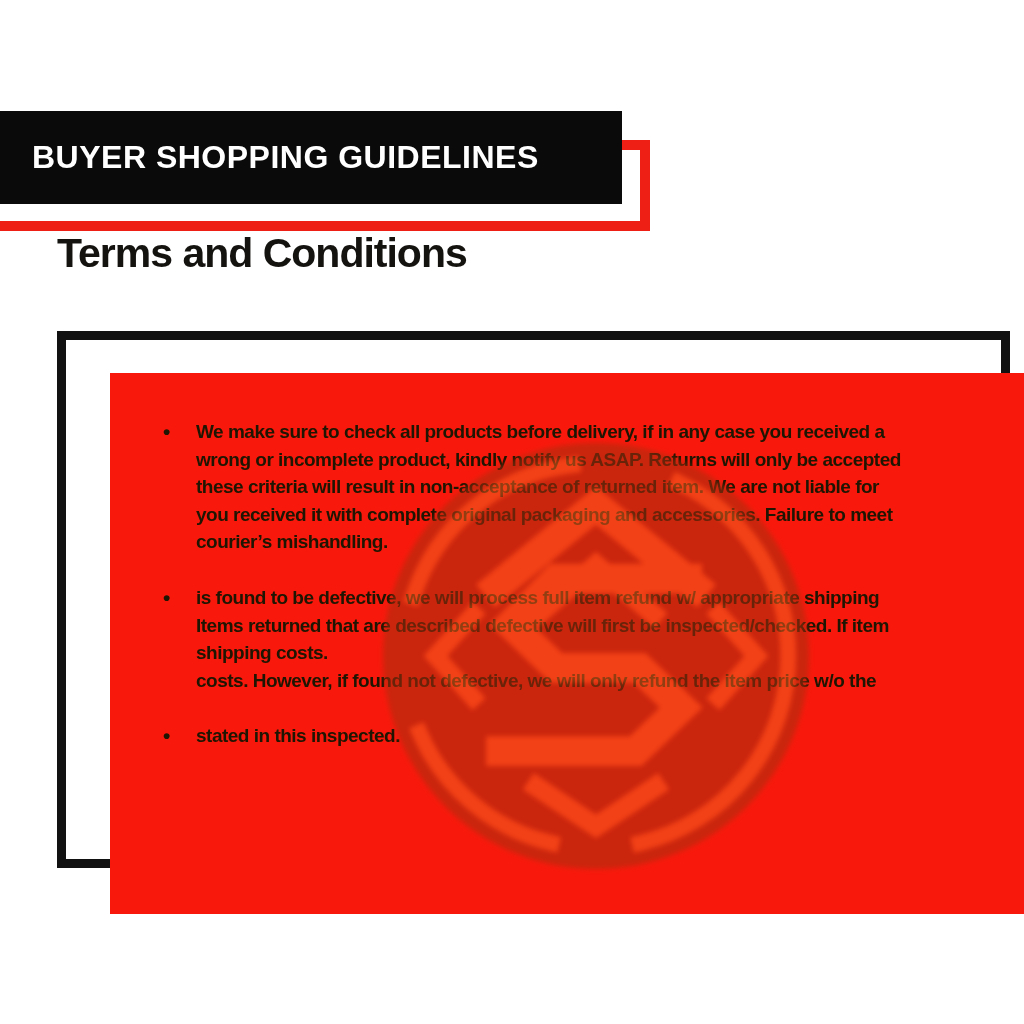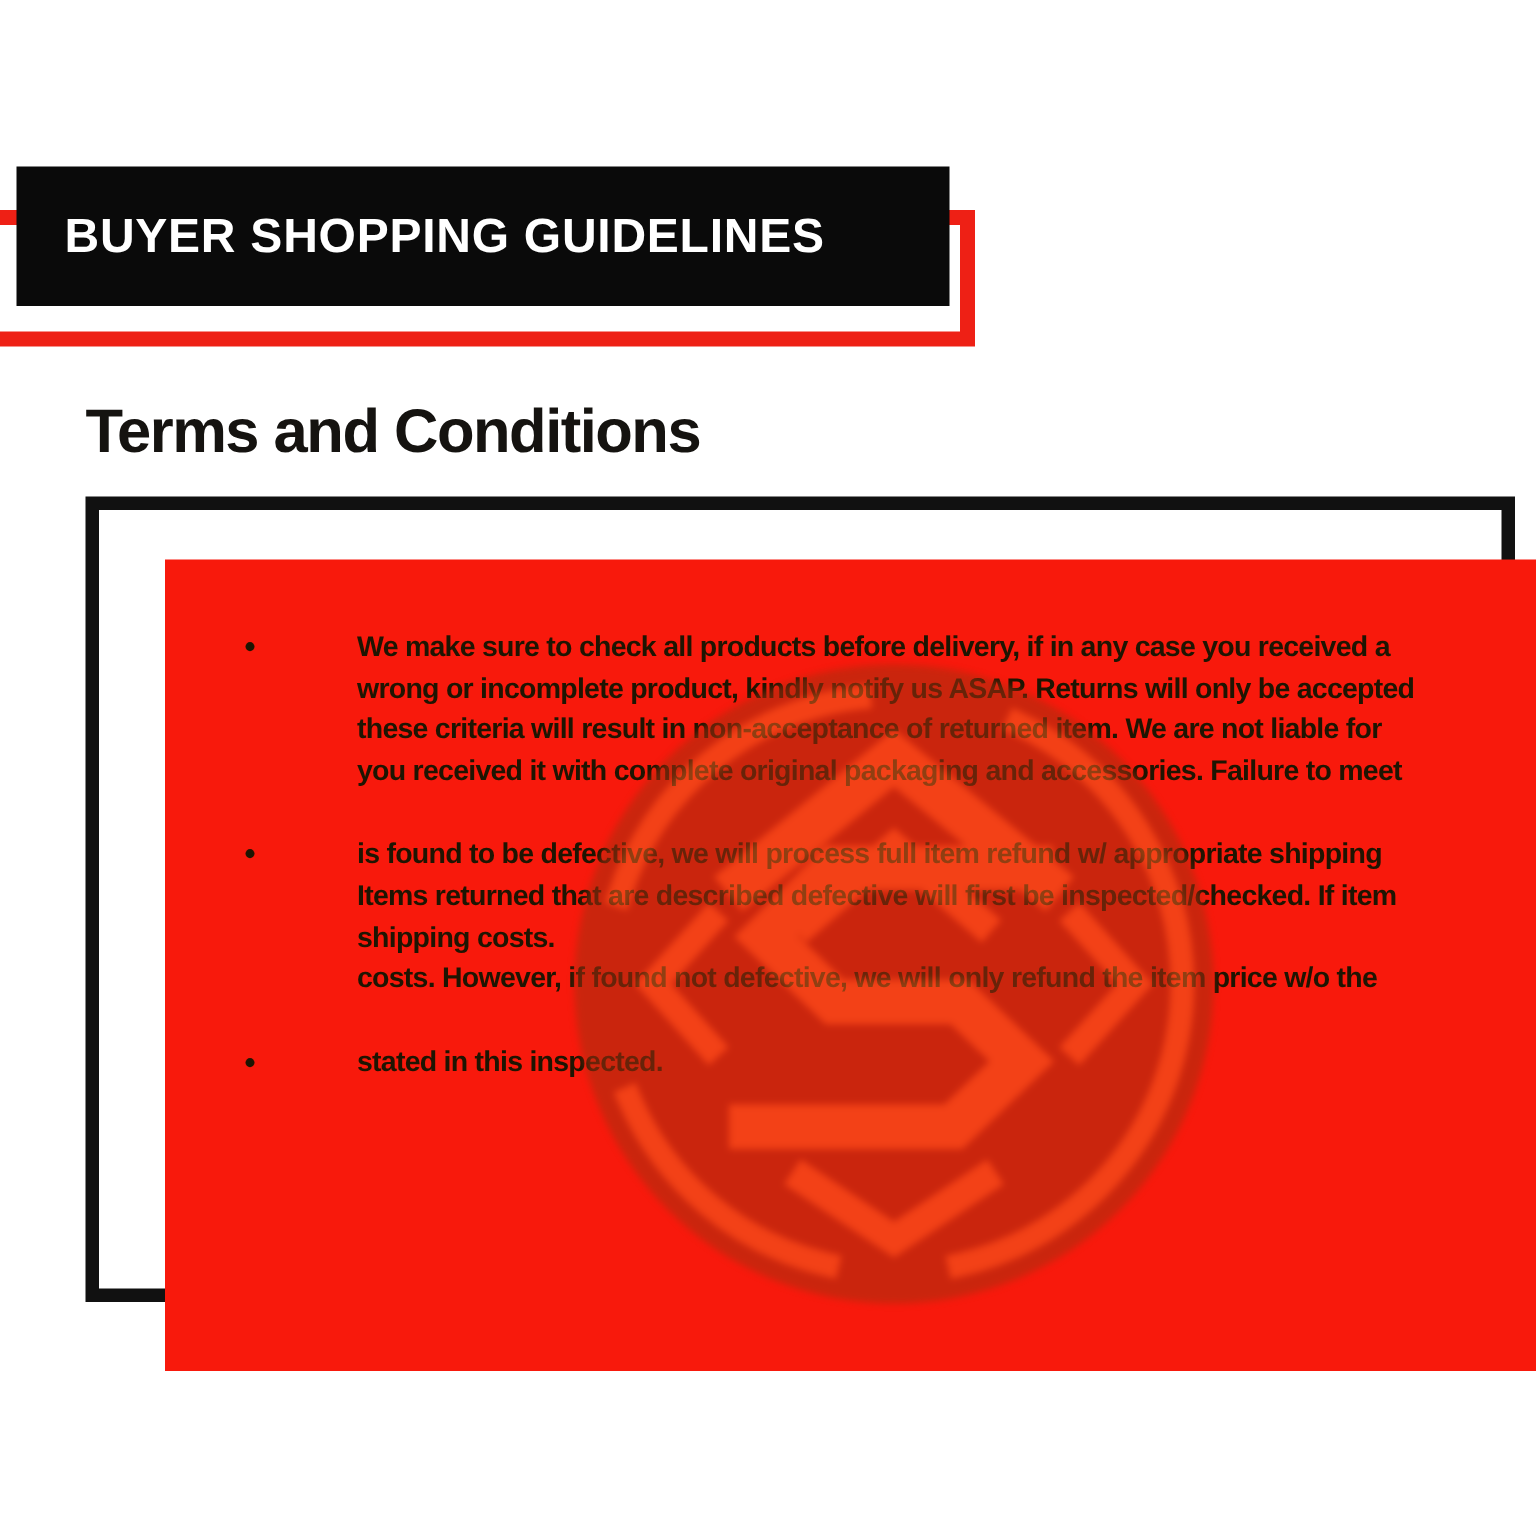--- a/index.html
+++ b/index.html
@@ -14,38 +14,38 @@
   .banner-accent{
     position:absolute;
     left:-30px;top:140px;
     width:680px;height:91px;
     border:10px solid var(--accent-red);
     box-sizing:border-box;
     z-index:1;
   }
   .banner{
     position:absolute;
-    left:11px;top:111px;
+    left:0;top:111px;
     width:622px;height:93px;
     background:var(--banner-bg);
     display:flex;align-items:center;
     padding-left:32px;
     box-sizing:border-box;
     z-index:2;
   }
   .banner-title{
     color:var(--banner-ink);
     font-size:32px;
     font-weight:bold;
     letter-spacing:.5px;
     white-space:nowrap;
   }
   .heading{
     position:absolute;
-    left:57px;top:264px;
+    left:57px;top:230px;
     margin:0;
     font-size:41px;
     font-weight:bold;
     letter-spacing:-1px;
     color:#151310;
     white-space:nowrap;
     z-index:1;
   }
   
   .terms-frame{
@@ -83,21 +83,20 @@
     line-height:27.6px;
     color:var(--ink);
     font-weight:bold;
   }
   .bullet-lines{
     color:var(--ink);
     font-size:19px;
     font-weight:bold;
     line-height:27.6px;
     letter-spacing:-0.5px;
-    margin-left:42px;
   }
   .bullet-lines div{white-space:nowrap;}
   .watermark{
     position:absolute;
     left:268px;top:65px;   
     width:436px;height:436px;
     z-index:4;
     opacity:.55;
     filter:blur(2.5px);
     pointer-events:none;
@@ -123,20 +122,21 @@
   <div class="terms-panel">
     <ul class="terms-list">
 
       <li>
         <span class="bullet-marker">•</span>
         <div class="bullet-lines">
           <div>We make sure to check all products before delivery, if in any case you received a</div>
           <div>wrong or incomplete product, kindly notify us ASAP. Returns will only be accepted</div>
           <div>these criteria will result in non-acceptance of returned item. We are not liable for</div>
           <div>you received it with complete original packaging and accessories. Failure to meet</div>
+          <div>courier’s mishandling.</div>
         </div>
       </li>
 
       <li>
         <span class="bullet-marker">•</span>
         <div class="bullet-lines">
           <div>is found to be defective, we will process full item refund w/ appropriate shipping</div>
           <div>Items returned that are described defective will first be inspected/checked. If item</div>
           <div>shipping costs.</div>
           <div>costs. However, if found not defective, we will only refund the item price w/o the</div>

